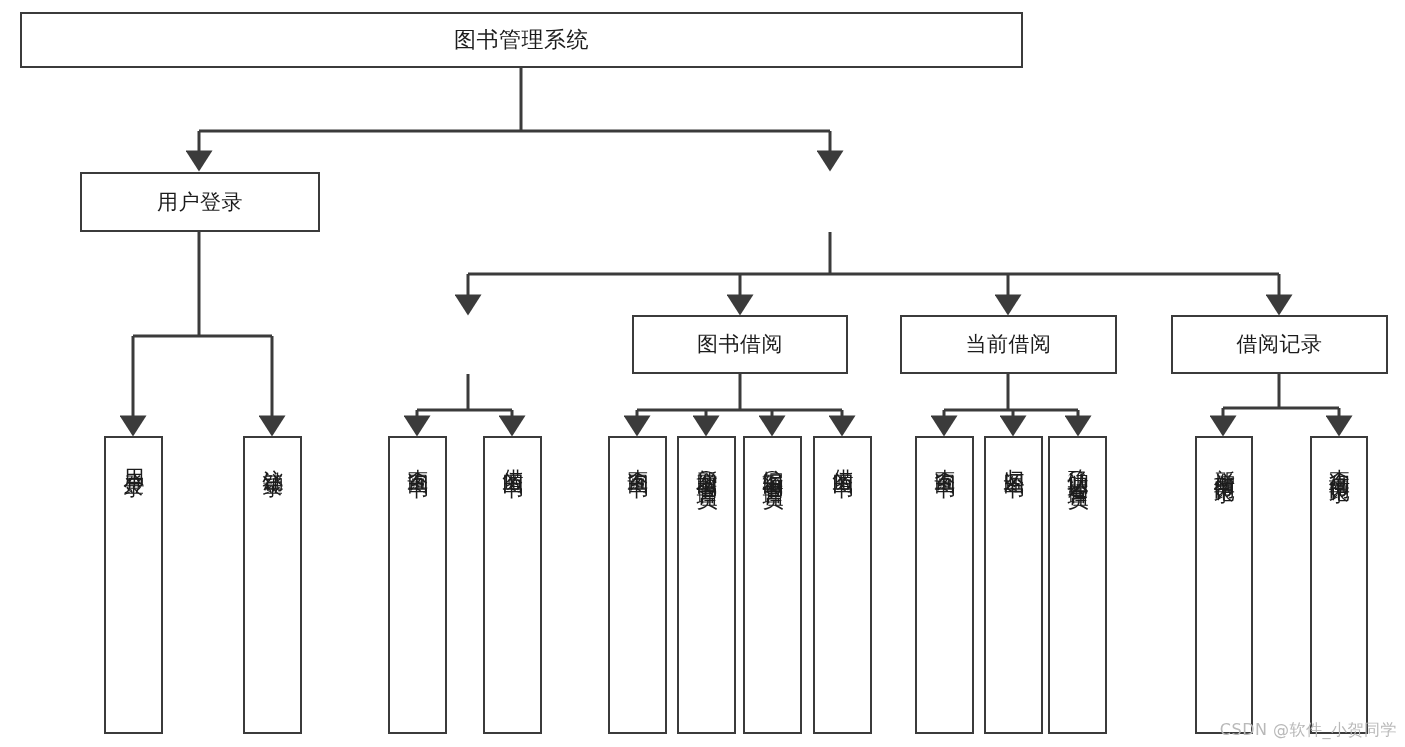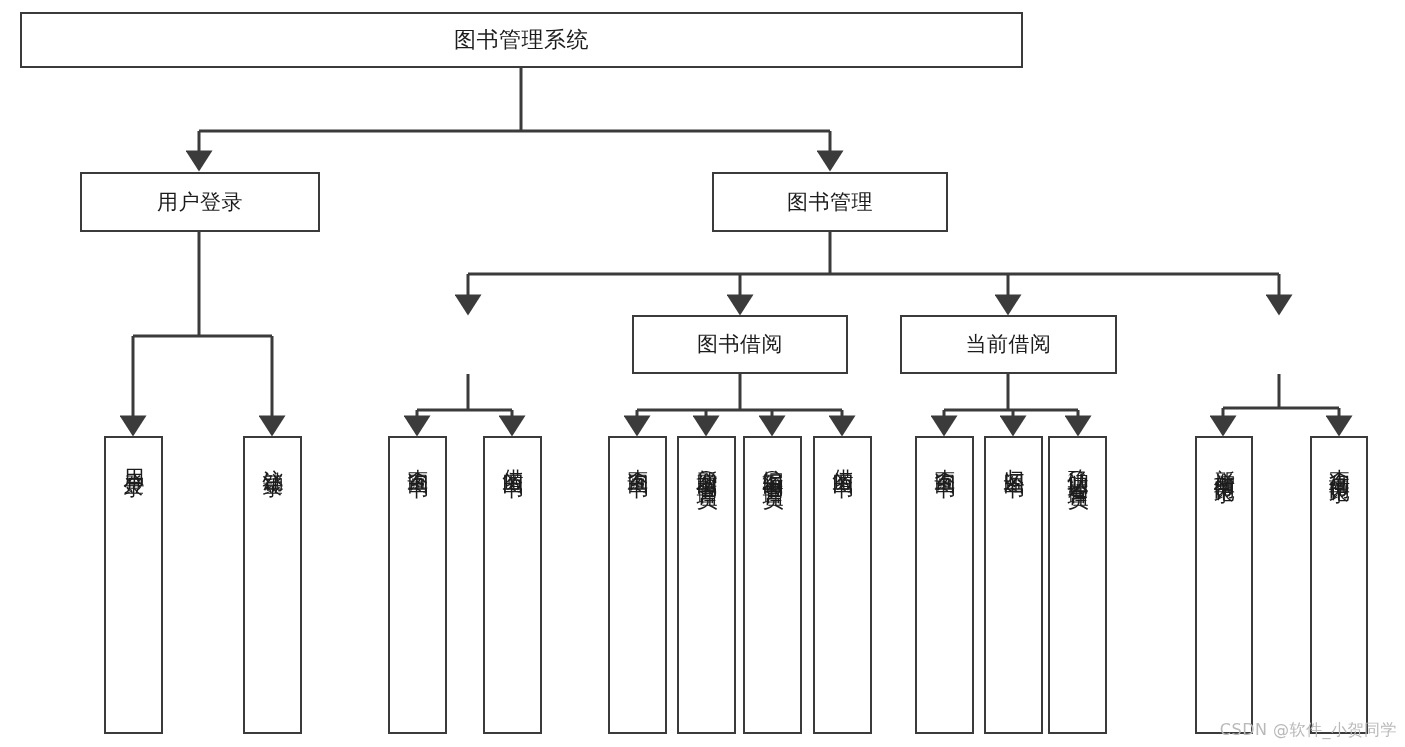--- a/index.html
+++ b/index.html
@@ -122,29 +122,29 @@
     </g>
   </svg>
 
   <div class="node root h-node" style="left:20px; top:12px; width:1003px; height:56px;">
     <span class="label">图书管理系统</span>
   </div>
 
   <div class="node h-node" style="left:80px; top:172px; width:240px; height:60px;">
     <span class="label">用户登录</span>
   </div>
-  <div class="node h-node" style="left:712px; top:172px; width:236px; height:60px;">
-    <span class="label">图书管理</span>
-  </div>
 
   <div class="node h-node" style="left:900px; top:315px; width:217px; height:59px;">
     <span class="label">当前借阅</span>
   </div>
   <div class="node h-node" style="left:632px; top:315px; width:216px; height:59px;">
     <span class="label">图书借阅</span>
+  </div>
+  <div class="node h-node" style="left:1171px; top:315px; width:217px; height:59px;">
+    <span class="label">借阅记录</span>
   </div>
 
   <div class="node v-node" style="left:104px; top:436px; width:59px; height:298px;">
     <span class="label">用户登录</span>
   </div>
   <div class="node v-node" style="left:243px; top:436px; width:59px; height:298px;">
     <span class="label">注销登录</span>
   </div>
 
   <div class="node v-node" style="left:388px; top:436px; width:59px; height:298px;">

